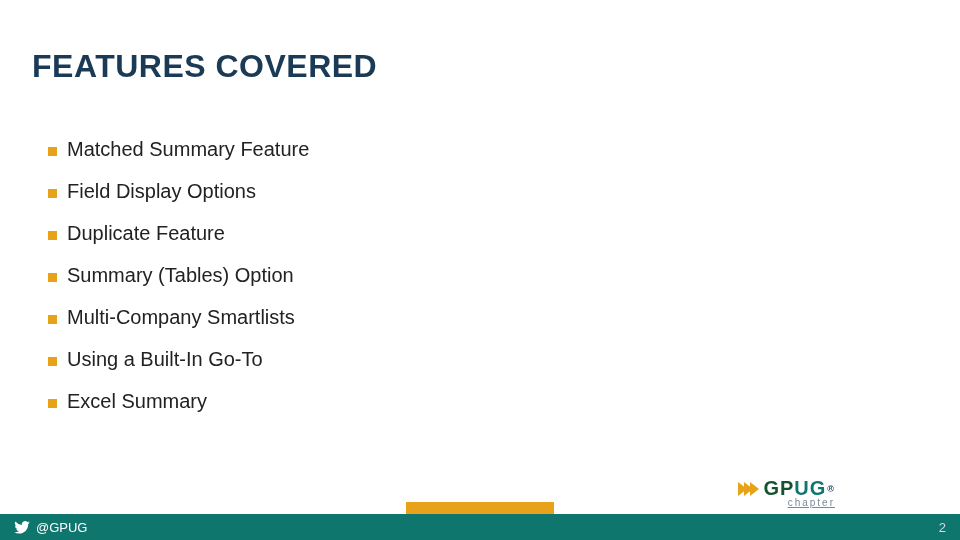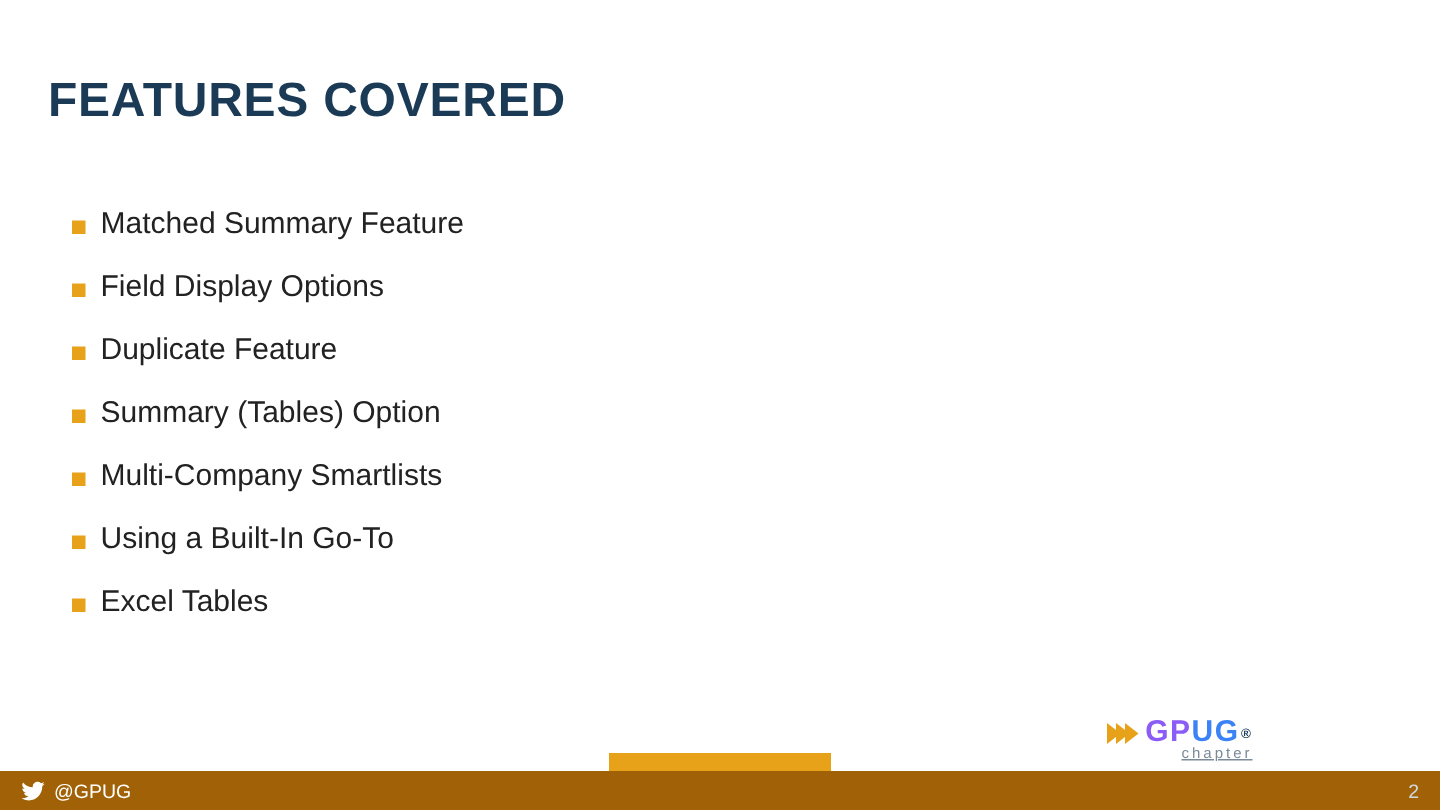--- a/index.html
+++ b/index.html
@@ -29,21 +29,21 @@
     width: 9px; height: 9px;
     background: #e8a21a;
     margin-top: 9px;
     margin-right: 10px;
     flex-shrink: 0;
   }
   .footer {
     position: absolute;
     bottom: 0; left: 0;
     width: 960px; height: 26px;
-    background: #a16207;
+    background: #0f766e;
   }
   .footer-yellow {
     position: absolute;
     left: 406px; bottom: 0;
     width: 148px; height: 38px;
     background: #e8a21a;
   }
   .handle-wrap {
     position: absolute;
     left: 14px; bottom: 0;
@@ -69,22 +69,22 @@
     display: flex; align-items: center; justify-content: flex-end;
   }
   .logo-arrows { display: inline-flex; margin-right: 4px; }
   .logo-arrows span {
     width: 0; height: 0;
     border-top: 7px solid transparent;
     border-bottom: 7px solid transparent;
     border-left: 9px solid #e8a21a;
     margin-left: -3px;
   }
-  .logo-gp { color: #8b5cf6; }
-  .logo-ug { color: #3b82f6; }
+  .logo-gp { color: #14532d; }
+  .logo-ug { color: #0f766e; }
   .logo-r { font-size: 9px; color: #1a3a56; vertical-align: super; margin-left: 1px; }
   .logo-sub { color: #7a8a99; font-size: 10px; letter-spacing: 2px; margin-top: -3px; text-decoration: underline; }
 </style>
 </head>
 <body>
 
 <div class="slide">
 
   <h1 class="title">FEATURES COVERED</h1>
 
@@ -108,21 +108,21 @@
     <div class="item">
       <span class="bullet"></span>
       <span>Multi-Company Smartlists</span>
     </div>
     <div class="item">
       <span class="bullet"></span>
       <span>Using a Built-In Go-To</span>
     </div>
     <div class="item">
       <span class="bullet"></span>
-      <span>Excel Tables</span>
+      <span>Excel Summary</span>
     </div>
   </div>
 
   <div class="logo">
     <div class="logo-main">
       <span class="logo-arrows">
           <span></span>
           <span></span>
           <span></span>
         </span>

